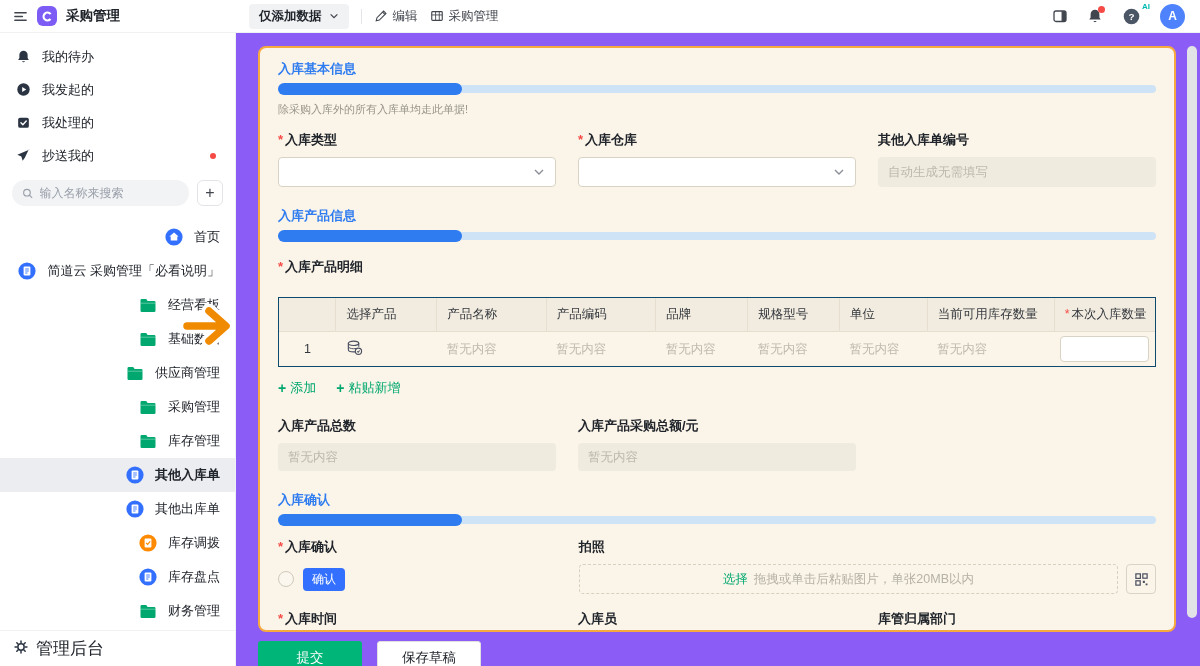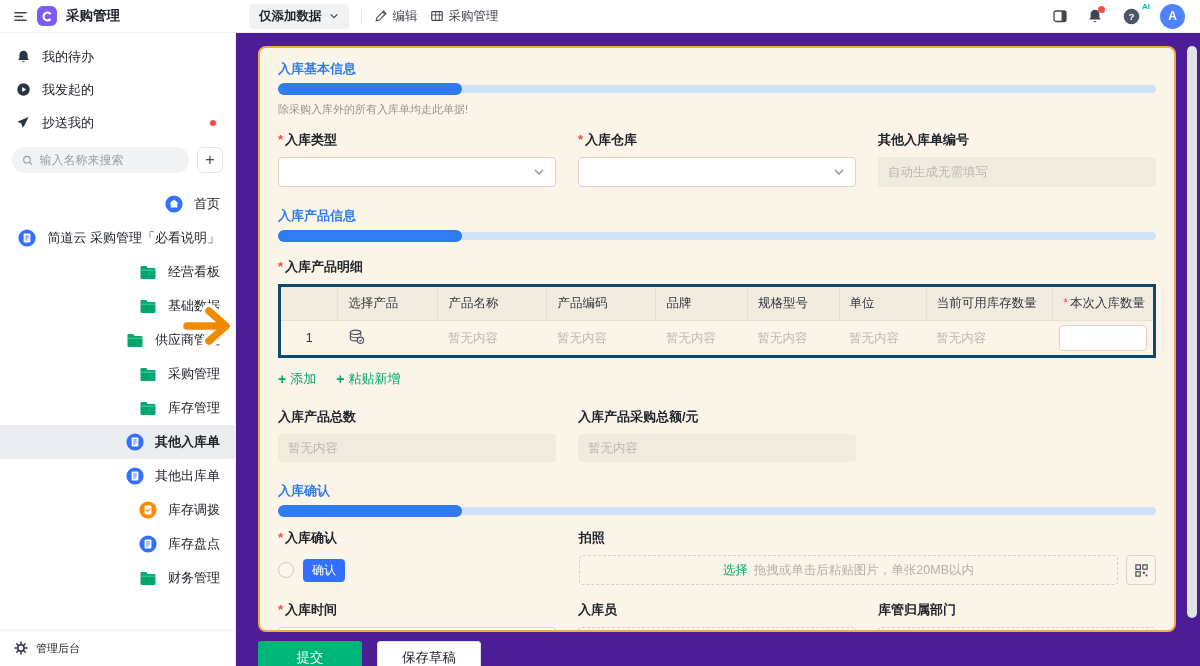--- a/index.html
+++ b/index.html
@@ -33,37 +33,37 @@
   .search-row { display:flex; gap:8px; padding:8px 12px 10px 12px; align-items:center; }
   .search-box { flex:1; height:26px; background:#f2f3f5; border-radius:13px; display:flex; align-items:center; gap:6px; padding:0 10px; }
   .search-box input { border:none; background:transparent; outline:none; font-size:12px; width:100%; color:#20242b; }
   .search-box input::placeholder { color:#9aa0aa; }
   .plus-btn { width:26px; height:26px; flex:none; border:1px solid #e2e4e8; border-radius:6px; display:flex; align-items:center; justify-content:center; font-size:16px; color:#41454d; background:#fff; cursor:pointer; line-height:1; }
   .nav-list { display:flex; flex-direction:column; margin-top:4px; }
   .nav-item { height:34px; flex:none; display:flex; align-items:center; gap:11px; padding:0 15px; font-size:13px; cursor:pointer;justify-content:flex-end; }
   .nav-item.sub { padding-left:34px; }
   .nav-item.selected { background:#ebedf0; }
   .nav-item .nicon { width:18px; display:inline-flex; justify-content:center; }
-  .admin-bar { margin-top:auto; border-top:1px solid #f0f1f3; height:36px; flex:none; display:flex; align-items:center; gap:8px; padding:0 14px; font-size:11px; cursor:pointer; }
+  .admin-bar { margin-top:auto; border-top:1px solid #f0f1f3; height:36px; flex:none; display:flex; align-items:center; gap:8px; padding:0 14px; font-size:17px; cursor:pointer; }
 
   
-  .main { flex:1; position:relative; background:#4c1d95; }
+  .main { flex:1; position:relative; background:#8b5cf6; }
   .panel { position:absolute; left:22px; top:13px; width:918px; height:586px; background:#FBF4E8; border:2px solid #F5A93F; border-radius:8px; padding:12px 18px; overflow:hidden; }
   .sec-title { color:#2E7CF0; font-weight:bold; font-size:13px; margin-bottom:5px; }
   .progress { position:relative; height:12px; }
   .progress .track { position:absolute; top:2px; left:0; right:0; height:8px; background:#cfe3f6; border-radius:4px; }
   .progress .fill { position:absolute; top:0; left:0; width:21%; height:12px; background:#2E7CF0; border-radius:6px; }
   .sec-desc { color:#98948a; font-size:11px; margin-top:7px; }
   .row3 { display:grid; grid-template-columns:1fr 1fr 1fr; gap:22px; }
   .field-label { font-size:13px; font-weight:bold; margin-bottom:8px; color:#20242b; }
   .req::before { content:"*"; color:#F54A45; margin-right:2px; }
   .select { height:30px; background:#fff; border:1px solid #d8d3c4; border-radius:4px; display:flex; align-items:center; justify-content:flex-end; padding:0 10px; color:#8a8f99; cursor:pointer; }
   .input-disabled { height:30px; background:#efebdf; border-radius:4px; display:flex; align-items:center; padding:0 10px; color:#bdb8ac; font-size:12.5px; }
 
-  .dtable { margin-top:8px; border:3px solid #0c4a6e; }
+  .dtable { margin-top:21px; border:1px solid #0c4a6e; }
   .dtable table { width:100%; border-collapse:collapse; table-layout:fixed; font-size:12.5px; }
   .dtable th { background:#f2ece0; font-weight:normal; text-align:left; padding:8px 10px; border-bottom:1px solid #e6dfd0; border-right:1px solid #e6dfd0; color:#33373d; white-space:nowrap; overflow:hidden; }
   .dtable th:last-child { border-right:none; }
   .dtable td { padding:7px 10px; color:#bfbaae; white-space:nowrap; overflow:hidden; }
   .dtable td.center, .dtable th.center { text-align:center; }
   .qty-input { width:100%; height:26px; border:1px solid #d8d3c4; border-radius:4px; background:#fff; outline:none; padding:0 6px; font-size:12.5px; }
 
   .add-row { display:flex; gap:20px; margin-top:12px; }
   .green-link { color:#00A870; font-size:13px; display:flex; align-items:center; gap:4px; cursor:pointer; }
   .green-link .plus { font-size:14px; font-weight:bold; }
@@ -174,20 +174,29 @@
         <span>我的待办</span>
       </div>
       <div class="side-item">
         <span class="sicon">
           <svg width="15" height="15" viewBox="0 0 16 16">
               <circle cx="8" cy="8" r="6.6" fill="#2b3442"></circle>
               <path d="M6.6 5.3v5.4l4.3-2.7z" fill="#fff"></path>
             </svg>
         </span>
         <span>我发起的</span>
+      </div>
+      <div class="side-item">
+        <span class="sicon">
+          <svg width="15" height="15" viewBox="0 0 16 16">
+              <rect x="2.3" y="2.8" width="11.4" height="10.8" rx="2" fill="#2b3442"></rect>
+              <path d="M5.3 8.3l2 2 3.6-3.8" stroke="#fff" stroke-width="1.5" fill="none" stroke-linecap="round" stroke-linejoin="round"></path>
+            </svg>
+        </span>
+        <span>我处理的</span>
       </div>
       <div class="side-item">
         <span class="sicon">
           <svg width="15" height="15" viewBox="0 0 16 16">
               <path d="M14.6 1.6L1.4 7.2l4.3 1.8 1.4 4.6 2.3-3.3 4.2-8.7z" fill="#2b3442"></path>
             </svg>
         </span>
         <span>抄送我的</span>
         <span class="red-dot"></span>
       </div>

